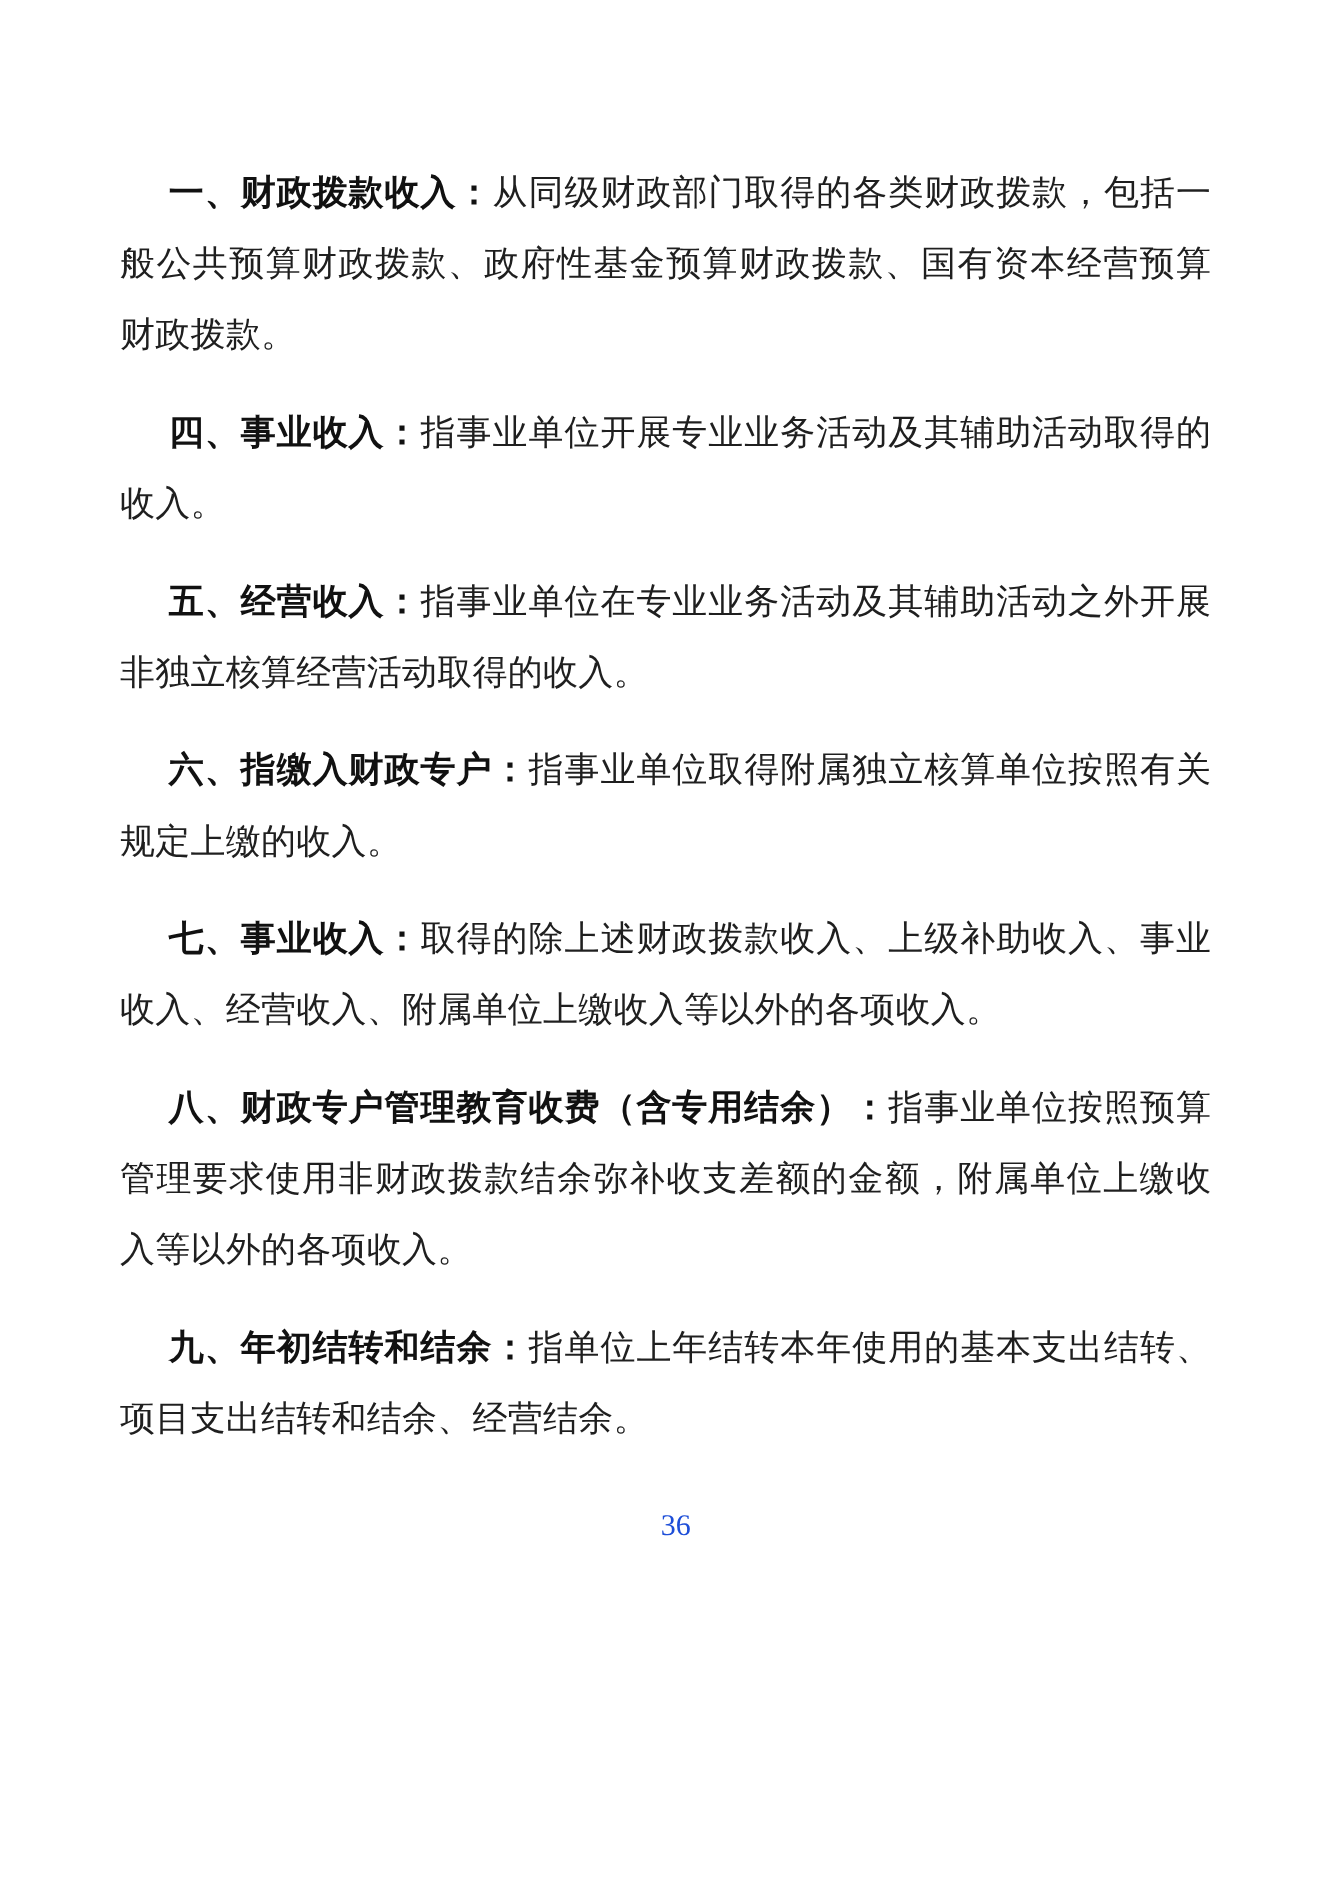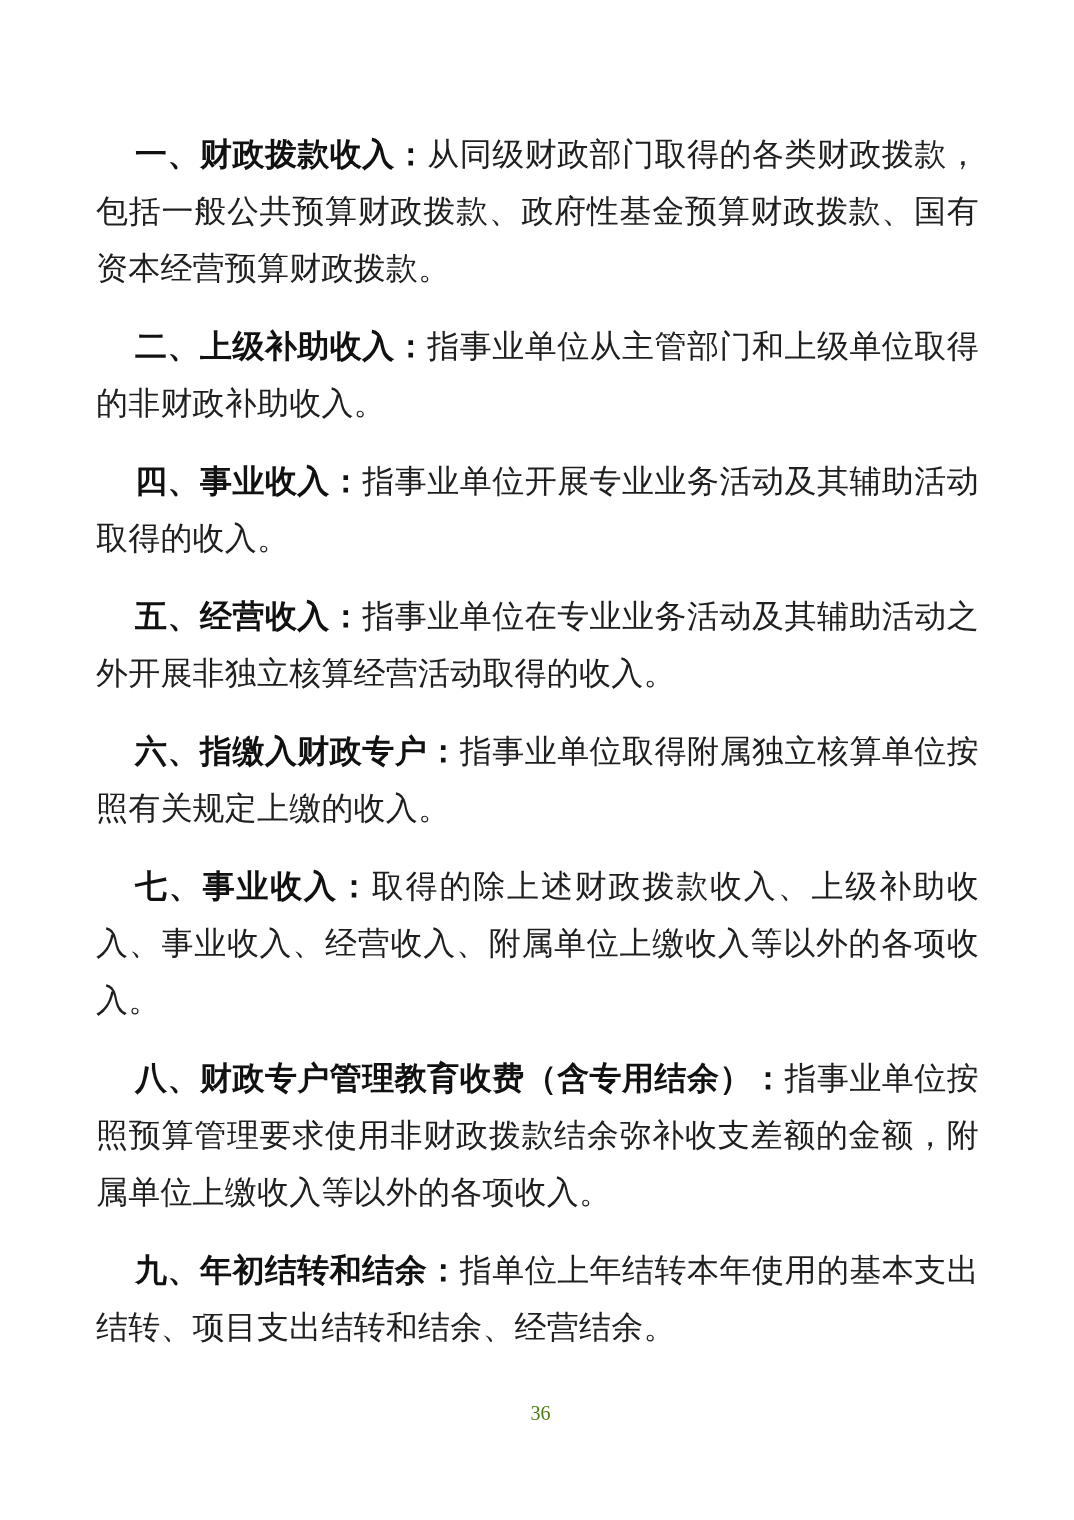--- a/index.html
+++ b/index.html
@@ -12,47 +12,46 @@
     width: 1074px;
     height: 1520px;
     box-sizing: border-box;
     background: #ffffff;
     padding: 126px 89px 0 96px;
     overflow: hidden;
     font-family: "Liberation Serif", "DejaVu Serif", serif;
     color: #1f1f1f;
   }
   .content p {
-    margin: 0 6px 21px 0;
-    font-size: 32px;
+    margin: 0 16px 21px 0;
+    font-size: 28px;
     line-height: 57px;
     text-align: justify;
     text-indent: 39px;
     letter-spacing: 0.2px;
   }
   .content p b {
     font-weight: 700;
     color: #111111;
   }
   .footer {
     margin-top: 44px;
     text-align: center;
-    font-size: 20px;
+    font-size: 24px;
     line-height: 26px;
-    color: #4d7c0f;
+    color: #1d4ed8;
     text-indent: 0;
   }
 </style>
 </head>
 <body>
 
 <div class="page">
   <div class="content">
     <p><b>一、财政拨款收入：</b><span>从同级财政部门取得的各类财政拨款，包括一般公共预算财政拨款、政府性基金预算财政拨款、国有资本经营预算财政拨款。</span></p>
-    <p><b>二、上级补助收入：</b><span>指事业单位从主管部门和上级单位取得的非财政补助收入。</span></p>
     <p><b>四、事业收入：</b><span>指事业单位开展专业业务活动及其辅助活动取得的收入。</span></p>
     <p><b>五、经营收入：</b><span>指事业单位在专业业务活动及其辅助活动之外开展非独立核算经营活动取得的收入。</span></p>
     <p><b>六、指缴入财政专户：</b><span>指事业单位取得附属独立核算单位按照有关规定上缴的收入。</span></p>
     <p><b>七、事业收入：</b><span>取得的除上述财政拨款收入、上级补助收入、事业收入、经营收入、附属单位上缴收入等以外的各项收入。</span></p>
     <p><b>八、财政专户管理教育收费（含专用结余）：</b><span>指事业单位按照预算管理要求使用非财政拨款结余弥补收支差额的金额，附属单位上缴收入等以外的各项收入。</span></p>
     <p><b>九、年初结转和结余：</b><span>指单位上年结转本年使用的基本支出结转、项目支出结转和结余、经营结余。</span></p>
   </div>
   <div class="footer">
     <span>36</span>
   </div>

